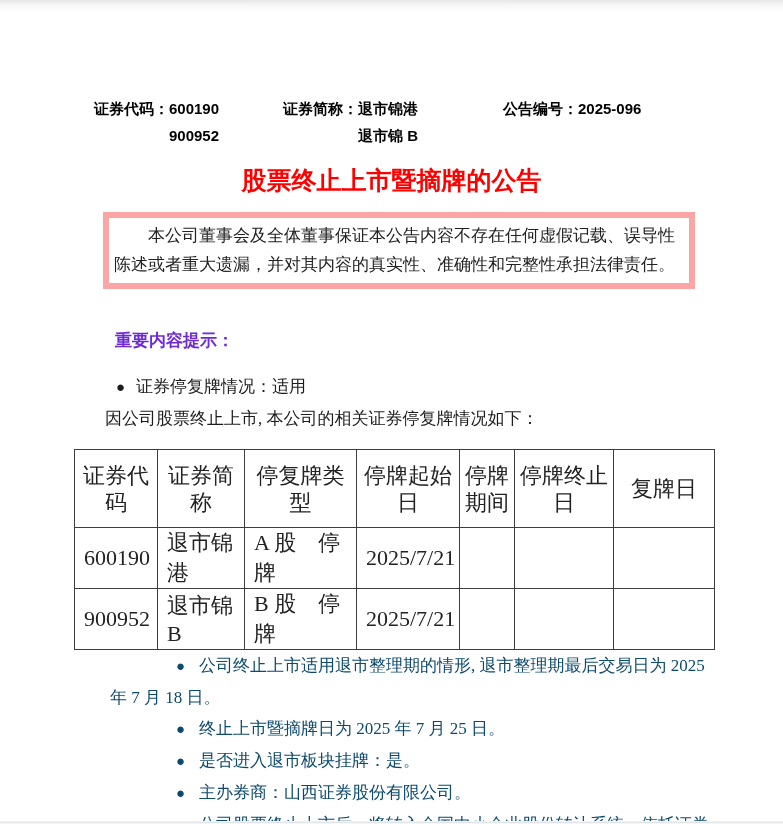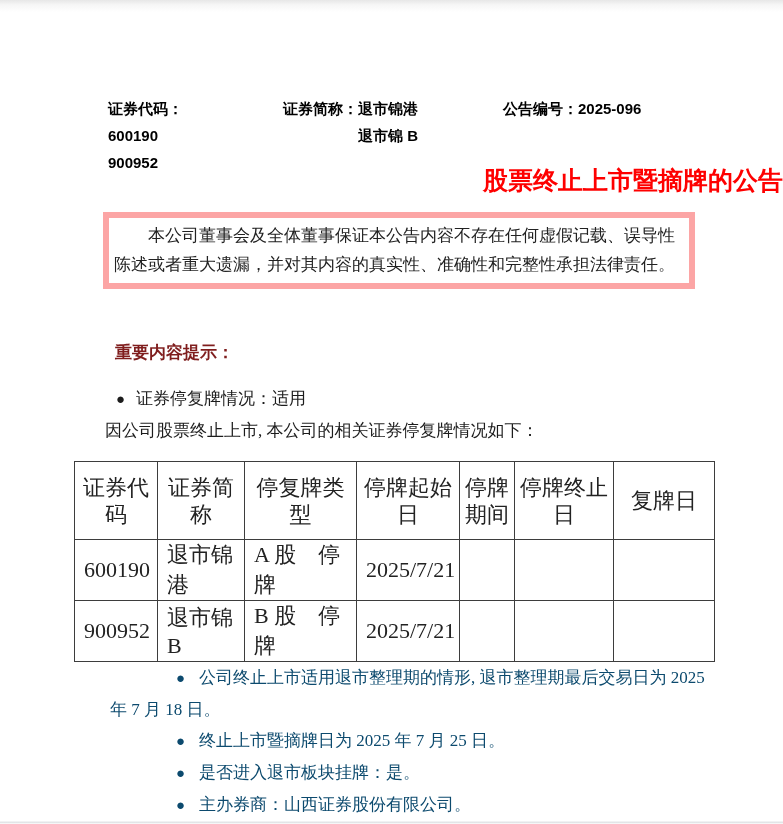--- a/index.html
+++ b/index.html
@@ -36,58 +36,58 @@
     position: relative;
     height: 54px;
     margin-top: 95px;
     font-family: "Liberation Sans", "DejaVu Sans", sans-serif;
     font-weight: bold;
     font-size: 15px;
     line-height: 27px;
     color: #000000;
   }
   .meta-group { position: absolute; top: 0; display: flex; }
-  .meta-group.g1 { left: 26px; flex-direction: column; }
+  .meta-group.g1 { left: 12px; }
   .meta-group.g2 { left: 201px; justify-content: space-between; }
   .meta-group.g3 { left: 421px; }
   .meta-values { display: flex; flex-direction: column; }
   
   .title {
     margin-left: -82px;
     margin-right: -61px;
     text-align: center;
     font-family: "Liberation Sans", "DejaVu Sans", sans-serif;
     font-weight: bold;
     font-size: 25px;
     line-height: 30px;
     color: #fe0000;
   }
   .title.t1 { margin-top: 14px; }
-  .title.t2 { margin-top: 16px; text-align: right; }
+  .title.t2 { margin-top: 16px; }
   
   .disclaimer-box {
     margin-top: 17px;
     margin-left: 21px;
     width: 592px;
     border: 6px solid #fca5a5;
     padding: 3px 2px 4px 5px;
     font-size: 17px;
     line-height: 29px;
     text-indent: 34px;
     color: #222222;
   }
   
   .section-heading {
-    margin-top: 52px;
+    margin-top: 40px;
     margin-left: 33px;
     font-family: "Liberation Sans", "DejaVu Sans", sans-serif;
     font-weight: bold;
     font-size: 17px;
     line-height: 24px;
-    color: #7f1d1d;
+    color: #6d28d9;
   }
   .note-bullet {
     margin-top: 22px;
     margin-left: 34px;
     font-size: 17px;
     line-height: 24px;
   }
   .note-bullet .dot { margin-right: 11px; font-size: 15px; }
   .table-intro {
     margin-top: 8px;

